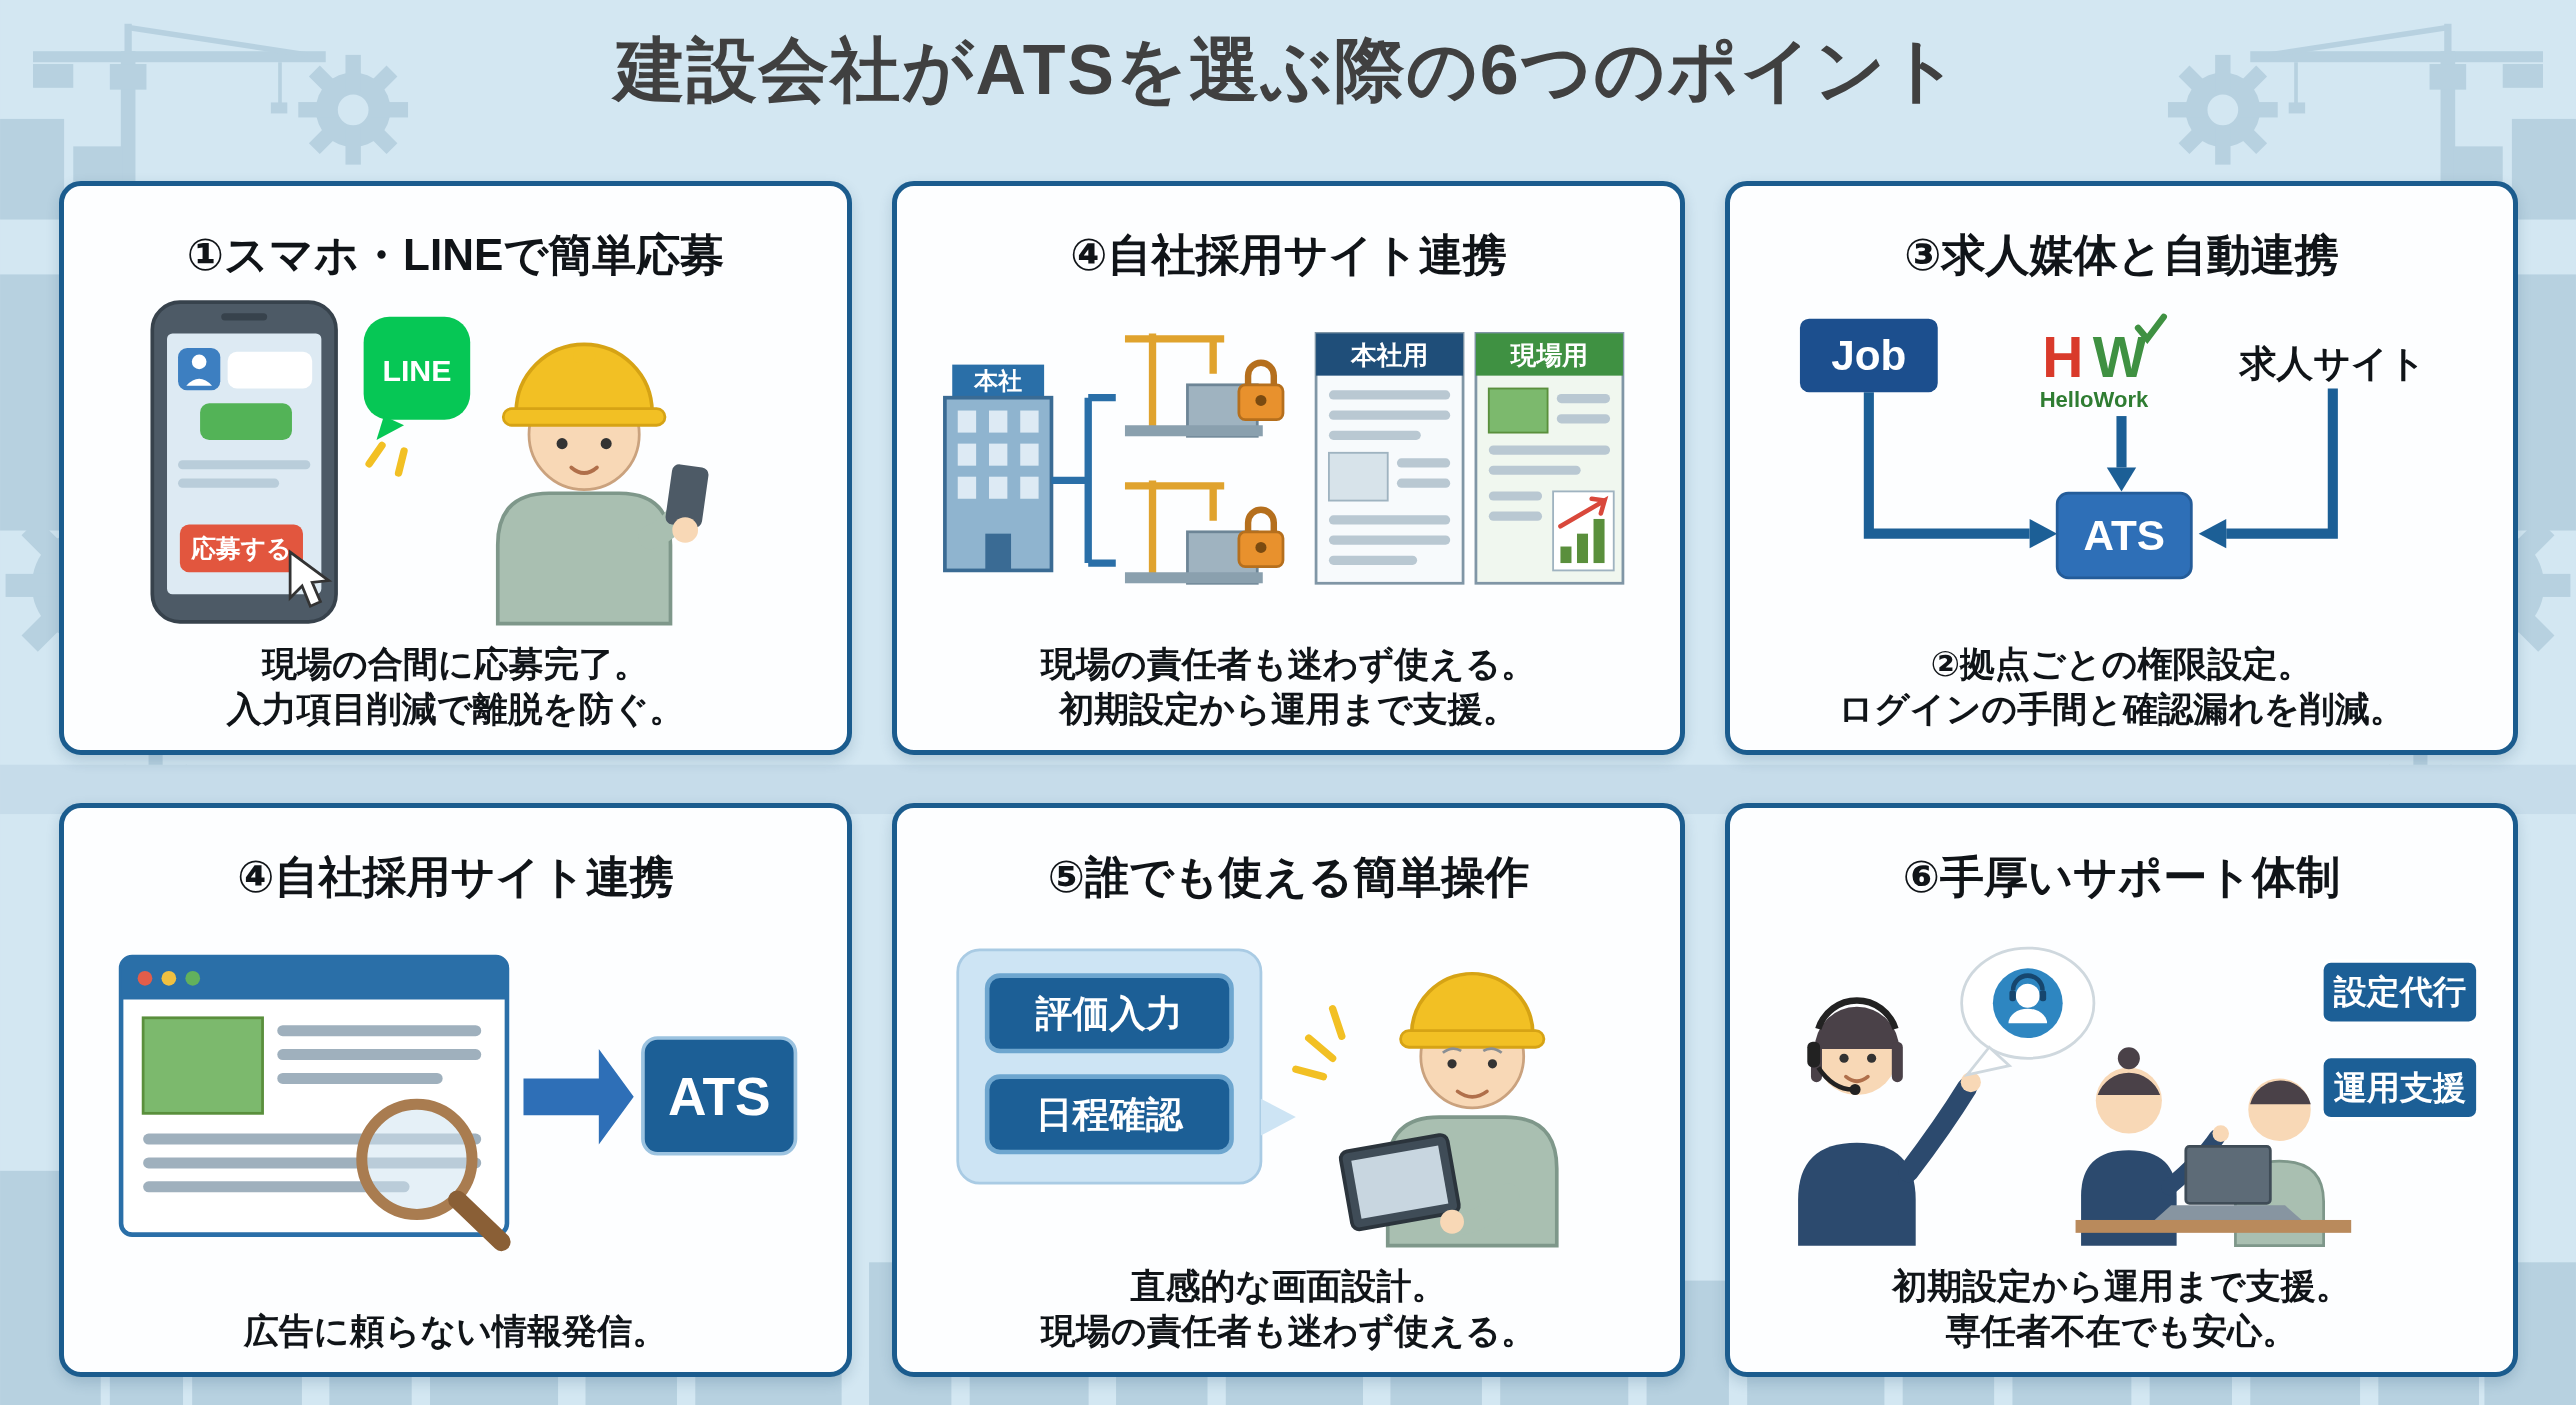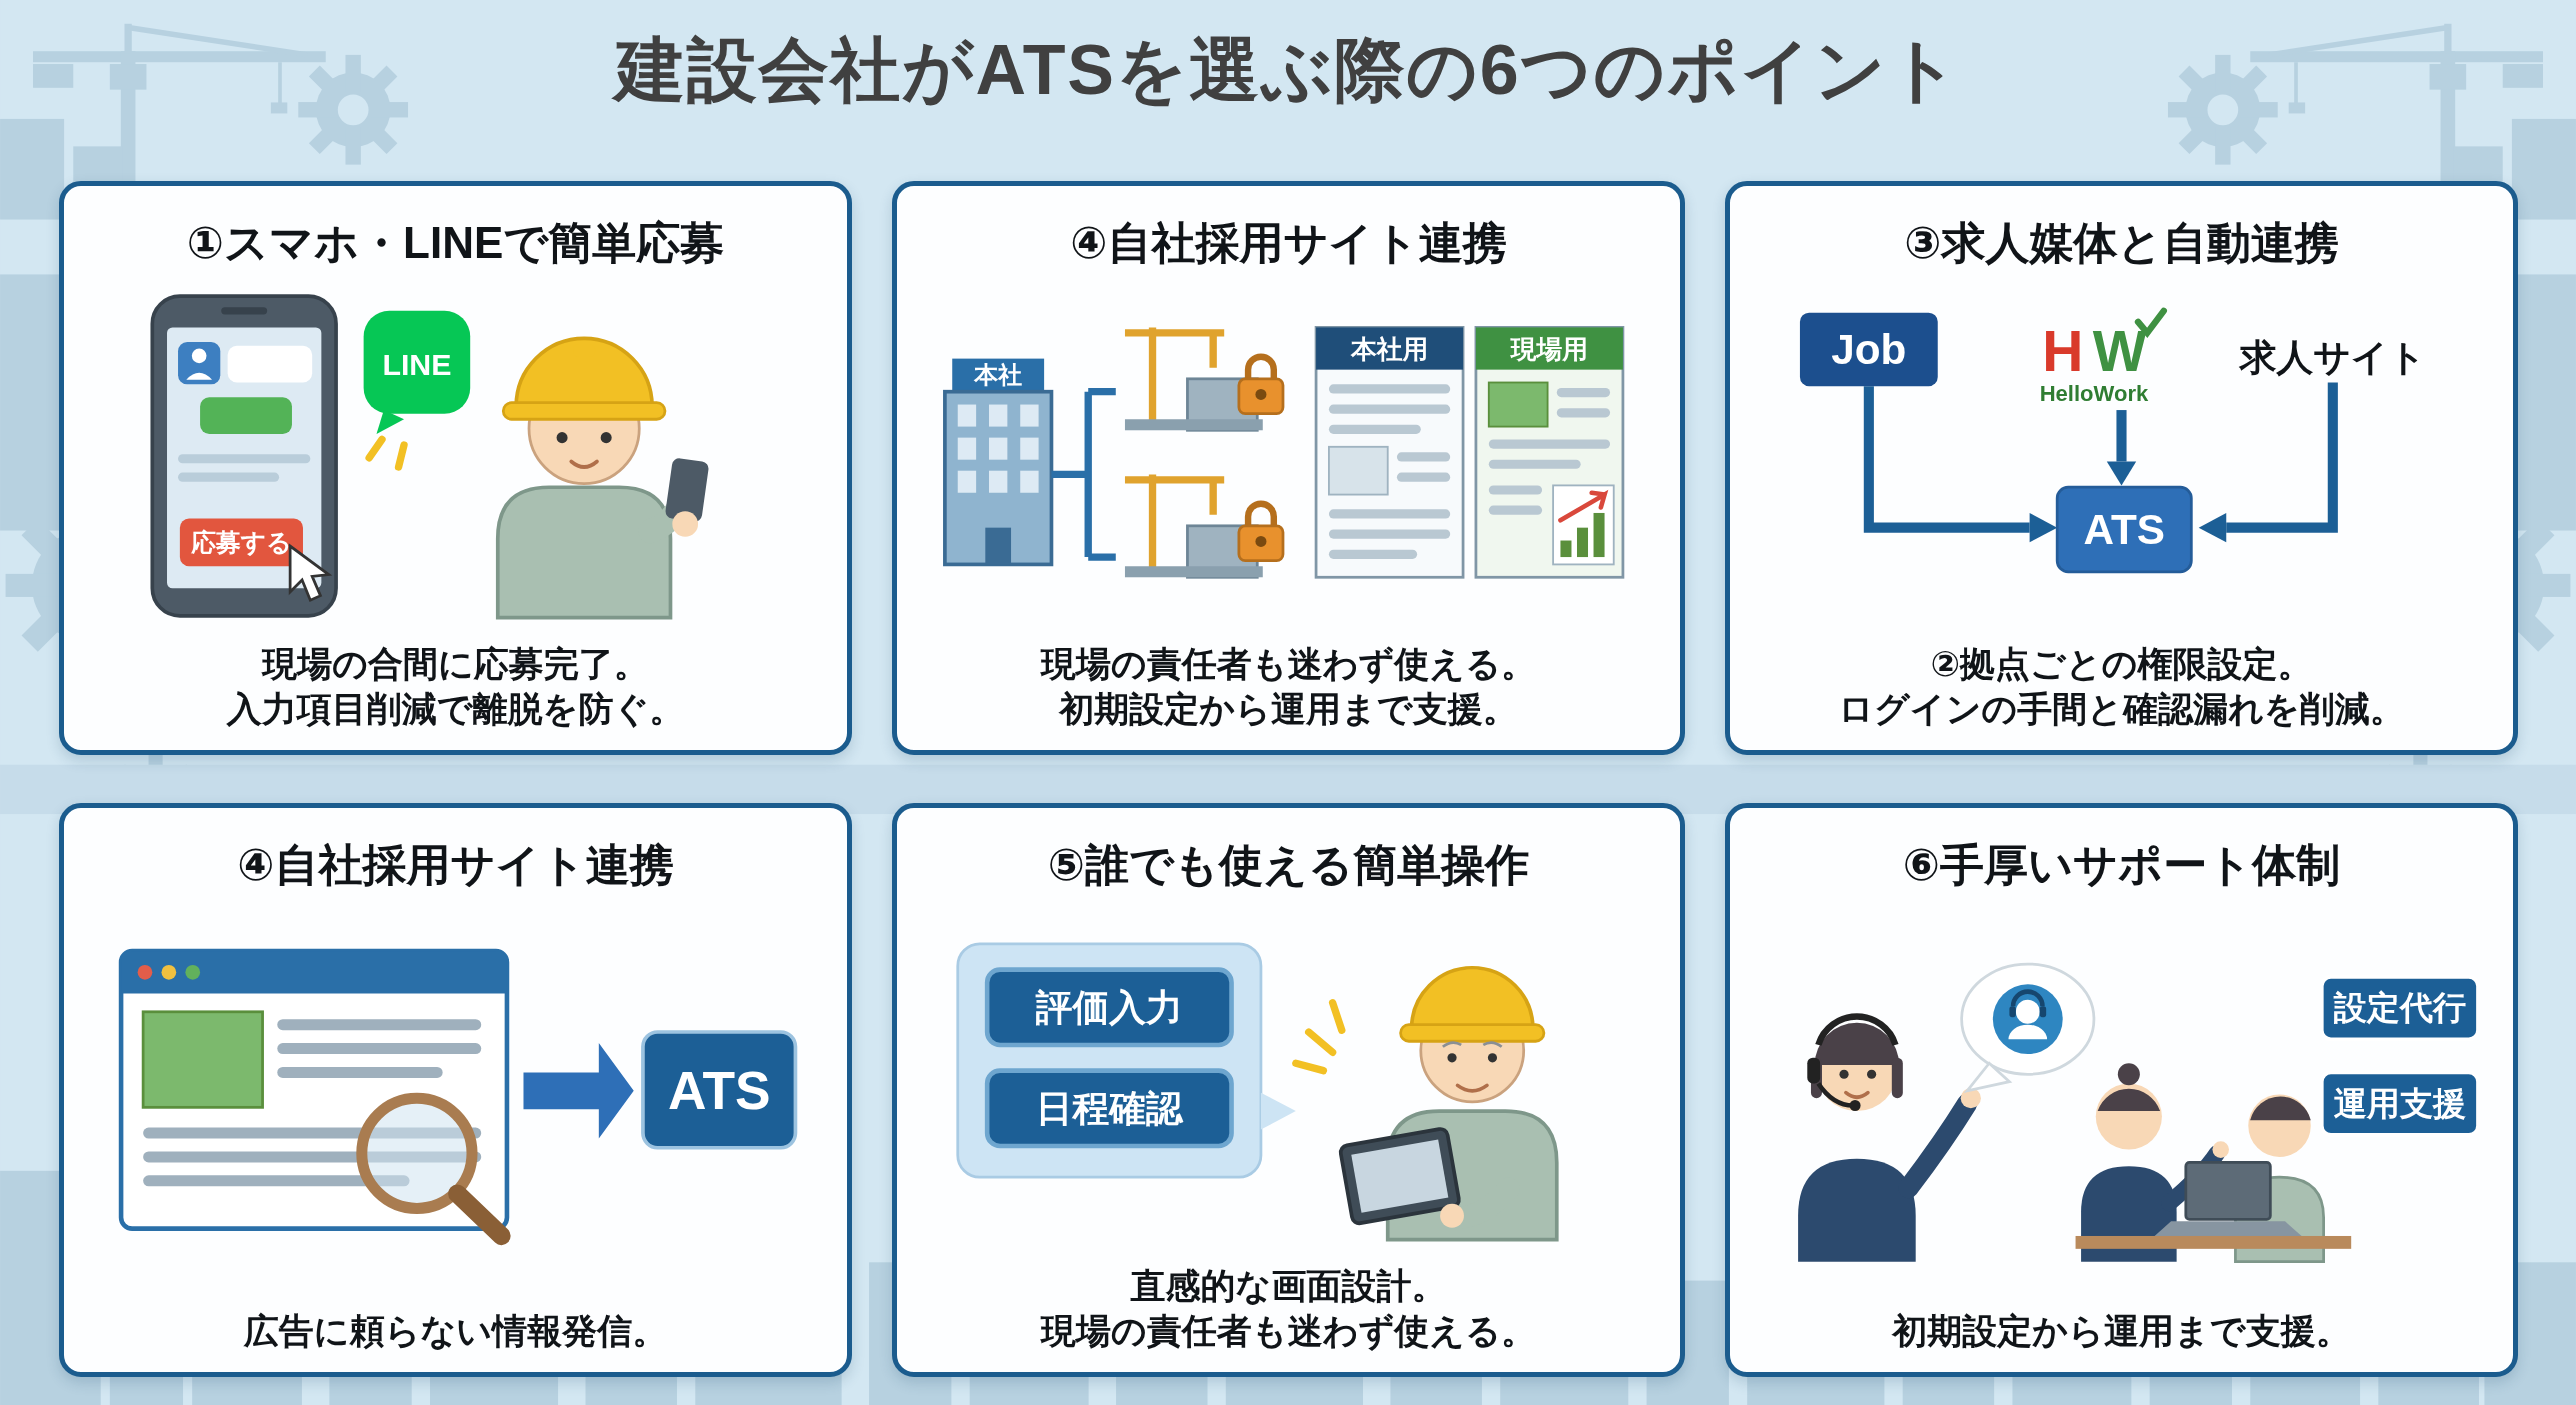--- a/index.html
+++ b/index.html
@@ -27,21 +27,21 @@
   .card {
     height:574px;
     background:#fdfeff;
     border:5.5px solid #1b5c8e;
     border-radius:22px;
     padding:16.5px 24px 18.3px 24px;
     display:flex; flex-direction:column; align-items:center;
     box-shadow:0 5.5px 12.8px rgba(25,70,105,.18);
   }
   .card-heading {
-    font-size:44px; font-weight:800; margin-top:11px; white-space:nowrap;
+    font-size:44px; font-weight:800; margin-top:23px; white-space:nowrap;
   }
   .illus {
     width:100%; flex:1; display:flex; align-items:center; justify-content:center;
     margin:3.7px 0 5.5px 0; min-height:0;
   }
   .illus svg { width:100%; height:100%; max-height:340px; }
   .desc {
     font-size:35px; font-weight:800; line-height:1.3; text-align:center; white-space:nowrap;
   }
   svg text { font-family:"Liberation Sans","DejaVu Sans",sans-serif; }
@@ -427,16 +427,17 @@
 
         <g>
           <rect x="618" y="46" width="170" height="68" rx="10" fill="#1c5f96" stroke="#ffffff" stroke-width="4"></rect>
           <text x="703" y="92" font-size="36" font-weight="bold" fill="#fff" text-anchor="middle">設定代行</text>
           <rect x="618" y="150" width="170" height="68" rx="10" fill="#1c5f96" stroke="#ffffff" stroke-width="4"></rect>
           <text x="703" y="196" font-size="36" font-weight="bold" fill="#fff" text-anchor="middle">運用支援</text>
         </g>
       </svg>
     </div>
     <p class="desc">初期設定から運用まで支援。</p>
+    <p class="desc">専任者不在でも安心。</p>
   </section>
 
 </div>
 
 
 </body></html>

